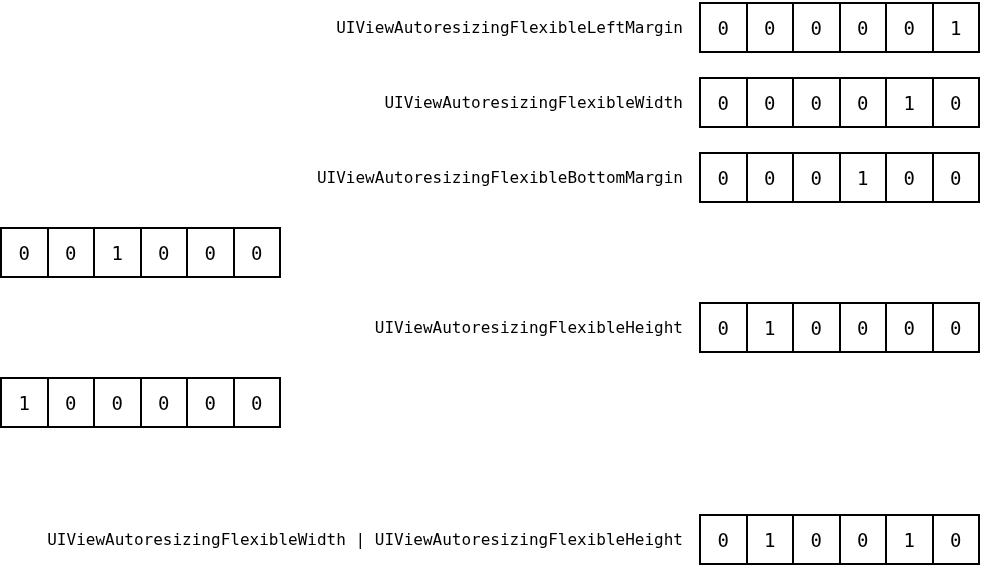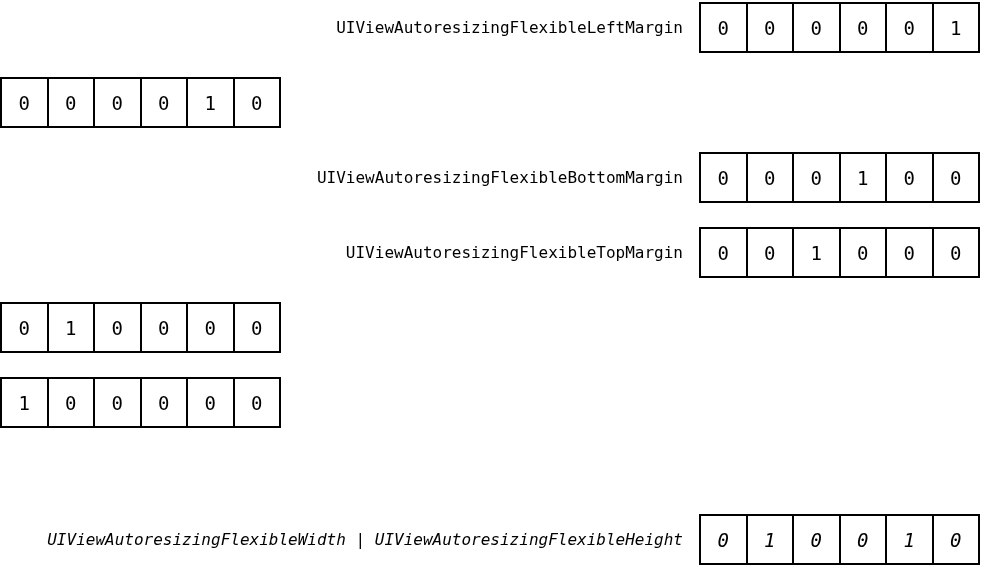--- a/index.html
+++ b/index.html
@@ -23,21 +23,20 @@
     gap: 24px;
   }
   .row {
     display: flex;
     align-items: center;
     height: 51px;
     box-sizing: border-box;
   }
   .row.separated {
     margin-top: 62px;
-    font-style: italic;
   }
   .label {
     flex: 1;
     text-align: right;
     padding-right: 16px;
     font-size: 16px;
     color: #000000;
     white-space: pre;
     letter-spacing: 0px;
   }
@@ -74,20 +73,21 @@
           <div class="cell">0</div>
           <div class="cell">0</div>
           <div class="cell">0</div>
           <div class="cell">0</div>
           <div class="cell">0</div>
           <div class="cell">1</div>
         </div>
   </div>
 
   <div class="row">
+    <div class="label">UIViewAutoresizingFlexibleWidth</div>
     <div class="bitbox">
           <div class="cell">0</div>
           <div class="cell">0</div>
           <div class="cell">0</div>
           <div class="cell">0</div>
           <div class="cell">1</div>
           <div class="cell">0</div>
         </div>
   </div>
 
@@ -97,32 +97,32 @@
           <div class="cell">0</div>
           <div class="cell">0</div>
           <div class="cell">0</div>
           <div class="cell">1</div>
           <div class="cell">0</div>
           <div class="cell">0</div>
         </div>
   </div>
 
   <div class="row">
-    <div class="label">UIViewAutoresizingFlexibleTopMargin</div>
     <div class="bitbox">
           <div class="cell">0</div>
           <div class="cell">0</div>
           <div class="cell">1</div>
           <div class="cell">0</div>
           <div class="cell">0</div>
           <div class="cell">0</div>
         </div>
   </div>
 
   <div class="row">
+    <div class="label">UIViewAutoresizingFlexibleHeight</div>
     <div class="bitbox">
           <div class="cell">0</div>
           <div class="cell">1</div>
           <div class="cell">0</div>
           <div class="cell">0</div>
           <div class="cell">0</div>
           <div class="cell">0</div>
         </div>
   </div>
 

